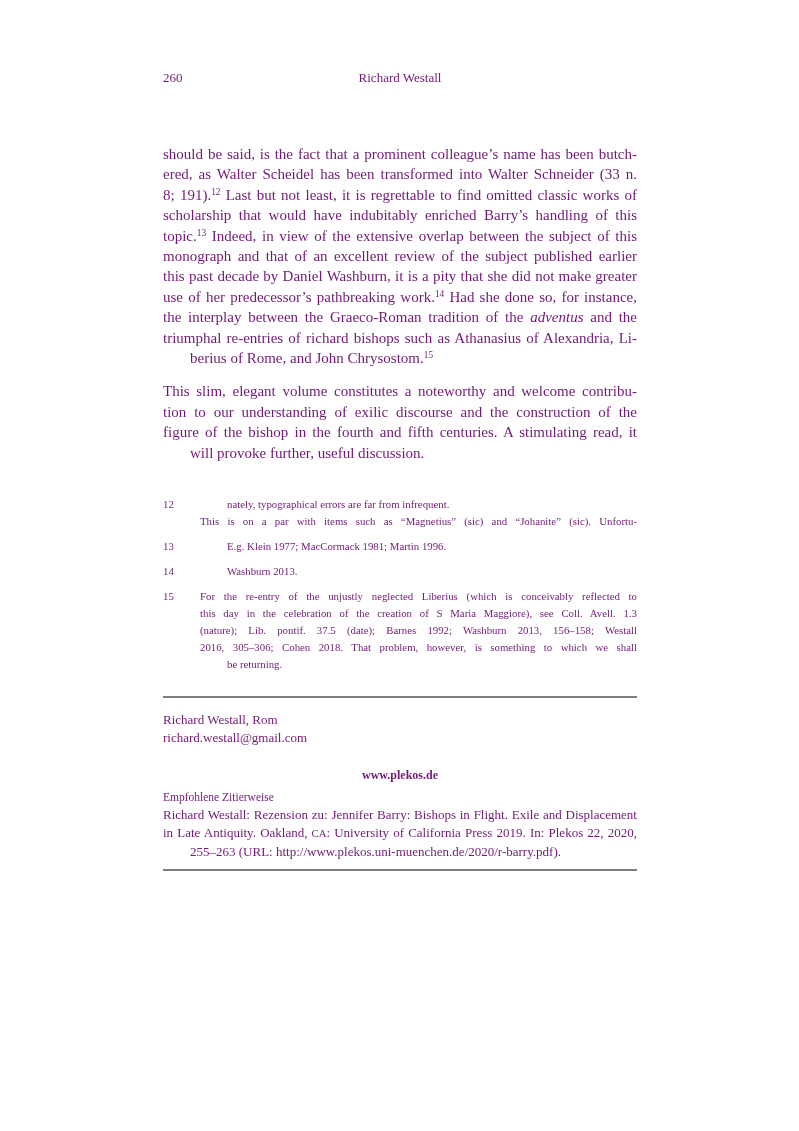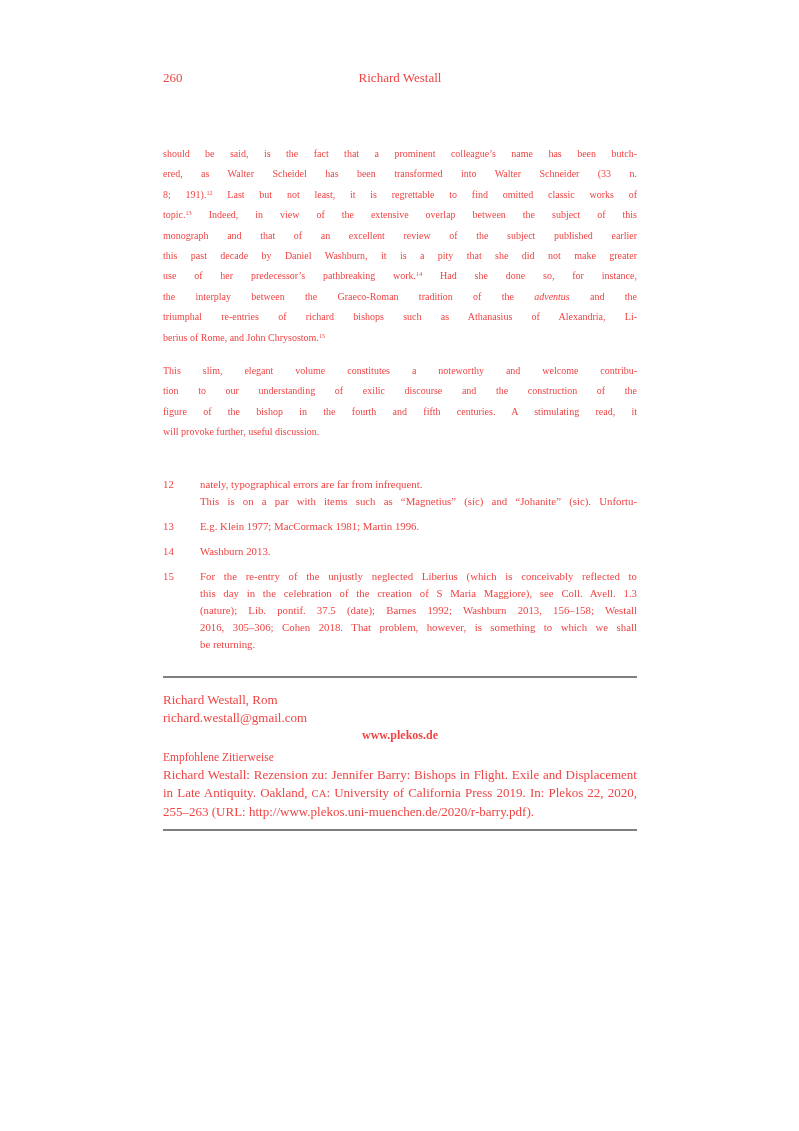--- a/index.html
+++ b/index.html
@@ -2,47 +2,47 @@
 <html><head>
 <meta charset="utf-8">
 <style>
   html,body { margin:0; padding:0; background:#ffffff; }
   .page {
     position: relative;
     width: 799px;
     height: 1131px;
     background: #ffffff;
     font-family: "Liberation Serif", "DejaVu Serif", serif;
-    color: #ef4444;
+    color: #701a75;
     overflow: hidden;
   }
   .column {
     position: absolute;
     left: 163px;
     top: 70px;
     width: 474px;
   }
   .page-header {
     position: relative;
     font-size: 13px;
     line-height: 16px;
     height: 16px;
   }
   .page-number { position: absolute; left: 0; top: 0; }
   .running-head { text-align: center; }
 
   .body-text {
     margin-top: 58px;
-    font-size: 10px;
+    font-size: 15px;
     line-height: 20.4px;
   }
   .paragraph + .paragraph { margin-top: 13px; }
 
   .line { text-align: justify; text-align-last: justify; }
-  .line.last { text-align: justify; text-align-last: left; }
+  .line.last { text-align: justify; text-align-last: left; margin-left: 27px; }
 
   sup { font-size: 0.62em; vertical-align: baseline; position: relative; top: -0.5em; line-height: 0; }
   em { font-style: italic; }
   .sc { font-size: 0.82em; }
 
   .footnotes {
     margin-top: 33px;
     font-size: 10.8px;
     line-height: 17px;
   }
@@ -59,20 +59,21 @@
   }
   .rule.bottom { margin-top: 8px; }
 
   .signature {
     margin-top: 13px;
     font-size: 13px;
     line-height: 18px;
   }
 
   .footer-site {
+    margin-top: 20px;
     text-align: center;
     font-weight: bold;
     font-size: 12px;
     line-height: 16px;
   }
   .citation-heading {
     margin-top: 5px;
     text-align: left;
     font-size: 11.5px;
     line-height: 18px;
@@ -91,20 +92,21 @@
     <div class="page-header">
       <span class="page-number">260</span>
       <div class="running-head">Richard Westall</div>
     </div>
 
     <div class="body-text">
       <div class="paragraph">
           <div class="line">should be said, is the fact that a prominent colleague’s name has been butch-</div>
           <div class="line">ered, as Walter Scheidel has been transformed into Walter Schneider (33 n.</div>
           <div class="line">8; 191).<sup>12</sup> Last but not least, it is regrettable to find omitted classic works of</div>
+          <div class="line">scholarship that would have indubitably enriched Barry’s handling of this</div>
           <div class="line">topic.<sup>13</sup> Indeed, in view of the extensive overlap between the subject of this</div>
           <div class="line">monograph and that of an excellent review of the subject published earlier</div>
           <div class="line">this past decade by Daniel Washburn, it is a pity that she did not make greater</div>
           <div class="line">use of her predecessor’s pathbreaking work.<sup>14</sup> Had she done so, for instance,</div>
           <div class="line">the interplay between the Graeco-Roman tradition of the <em>adventus</em> and the</div>
           <div class="line">triumphal re-entries of richard bishops such as Athanasius of Alexandria, Li-</div>
           <div class="line last">berius of Rome, and John Chrysostom.<sup>15</sup></div>
         </div>
       <div class="paragraph">
           <div class="line">This slim, elegant volume constitutes a noteworthy and welcome contribu-</div>

